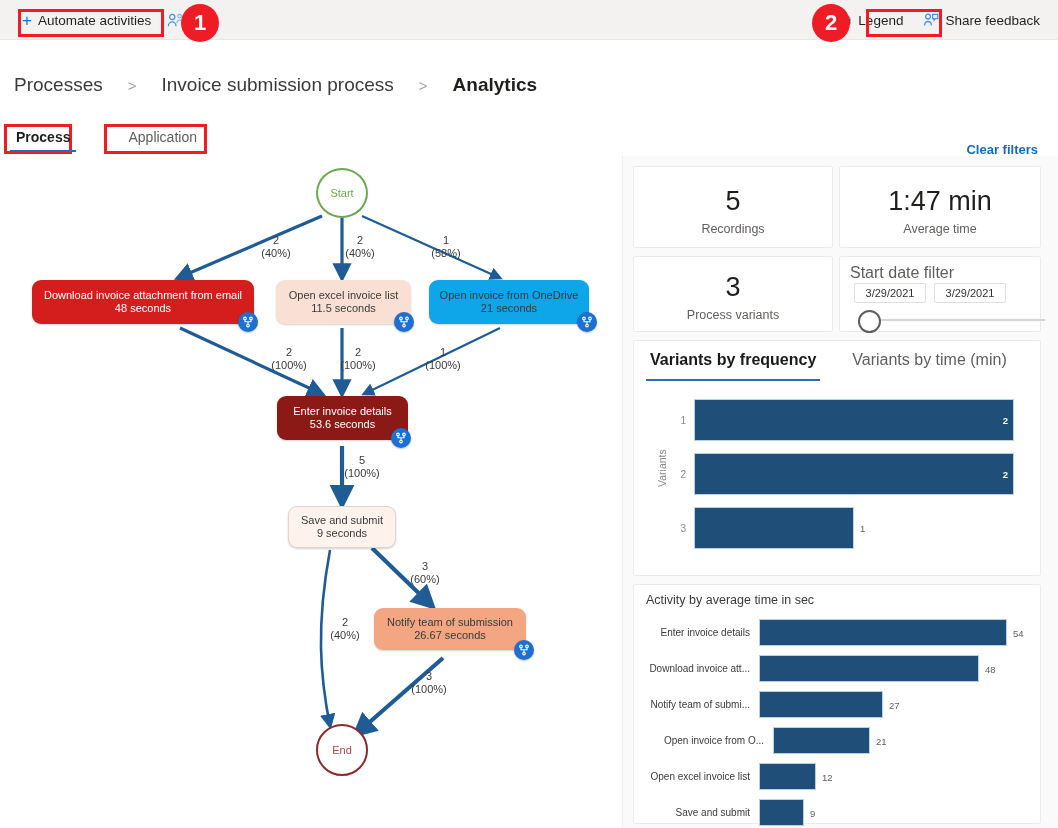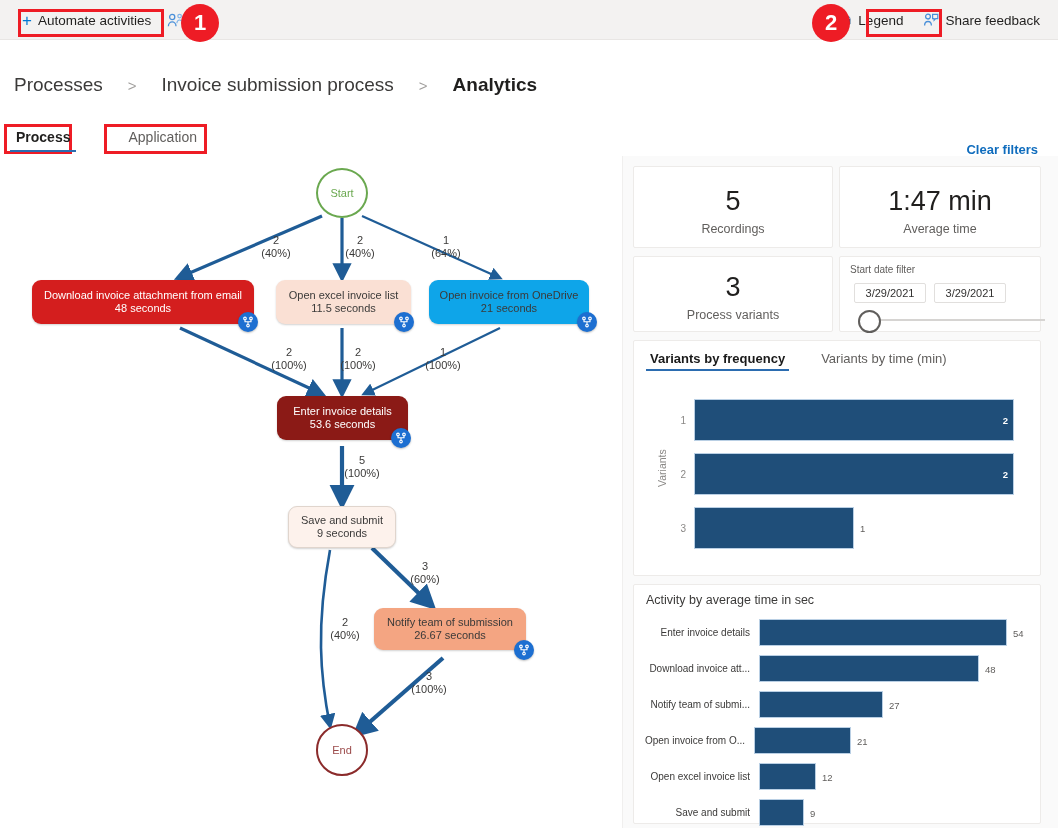--- a/index.html
+++ b/index.html
@@ -91,38 +91,38 @@
 
   
   .card {
     position: absolute; background: #ffffff;
     border: 1px solid #edebe9; border-radius: 2px;
     box-sizing: border-box;
   }
   .kpi-val { font-size: 27px; color: #201f1e; font-weight: 400; text-align: center; }
   .kpi-lab { font-size: 12.5px; color: #605e5c; text-align: center; margin-top: 5px; }
 
-  .sdf-title { position:absolute; left:10px; top:7px; font-size:10px; color:#605e5c; }
+  .sdf-title { position:absolute; left:10px; top:7px; font-size:16px; color:#605e5c; }
   .date-pill {
     position: absolute; top: 26px; height: 20px; width: 72px;
     border: 1px solid #e1dfdd; border-radius: 2px; background: #fff;
     font-size: 11px; color: #323130; display:flex; align-items:center; justify-content:center;
     box-sizing: border-box; cursor: pointer;
   }
   .slider-track {
     position: absolute; left: 30px; top: 62px; width: 175px; height: 2px; background: #d6d4d2;
   }
   .slider-thumb {
     position: absolute; left: 18px; top: 53px; width: 19px; height: 19px;
     border: 2px solid #605e5c; border-radius: 50%; background: #ffffff; cursor: pointer;
   }
 
   
   .chart-tabs { position: absolute; left: 16px; top: 10px; display: flex; gap: 36px; }
-  .chart-tab { font-size: 13px; color: #605e5c; padding-bottom: 5px; cursor: pointer; position: relative; white-space: nowrap; }
+  .chart-tab { font-size: 16px; color: #605e5c; padding-bottom: 12px; cursor: pointer; position: relative; white-space: nowrap; }
   .chart-tab.sel { color: #1a1a1a; font-weight: bold; }
   .chart-tab.sel::after { content:""; position:absolute; left:-4px; right:-4px; bottom:0; height:2px; background:#2b6cb0; }
 
   .chart-title { position: absolute; left: 12px; top: 8px; font-size: 12.5px; color: #3b3a39; }
 
   .yaxis-label {
     position: absolute; font-size: 10.5px; color: #8a8886;
     transform: rotate(-90deg); transform-origin: left top; white-space: nowrap;
   }
   .vbar-row { position: absolute; display: flex; align-items: center; }
@@ -277,21 +277,21 @@
   <div class="edge-lab" style="left:254px; top:78px; width:44px;">
     <div>2</div>
     <div>(40%)</div>
   </div>
   <div class="edge-lab" style="left:338px; top:78px; width:44px;">
     <div>2</div>
     <div>(40%)</div>
   </div>
   <div class="edge-lab" style="left:424px; top:78px; width:44px;">
     <div>1</div>
-    <div>(64%)</div>
+    <div>(58%)</div>
   </div>
 
   <div class="pnode" style="left:32px; top:124px; width:222px; height:44px; background:#d41e1e; color:#ffffff;">
     <span class="nm">Download invoice attachment from email</span>
     <span class="dur">48 seconds</span>
   </div>
   <div class="badge" style="left:238px; top:156px;">
     <svg width="12" height="12" viewBox="0 0 12 12">
         <g stroke="#ffffff" stroke-width="1.1" fill="none">
       <circle cx="3" cy="2.4" r="1.3"></circle>
@@ -484,21 +484,21 @@
       </div>
     </div>
 
     <div class="abar-row" style="left:8px; top:106px; width:392px; height:27px;">
       <div class="abar-lab">Notify team of submi...</div>
       <div class="abar" style="width:124px;">
         <span class="abar-val">27</span>
       </div>
     </div>
 
-    <div class="abar-row" style="left:3px; top:142px; width:392px; height:27px;">
+    <div class="abar-row" style="left:22px; top:142px; width:392px; height:27px;">
       <div class="abar-lab">Open invoice from O...</div>
       <div class="abar" style="width:97px;">
         <span class="abar-val">21</span>
       </div>
     </div>
 
     <div class="abar-row" style="left:8px; top:178px; width:392px; height:27px;">
       <div class="abar-lab">Open excel invoice list</div>
       <div class="abar" style="width:57px;">
         <span class="abar-val">12</span>

